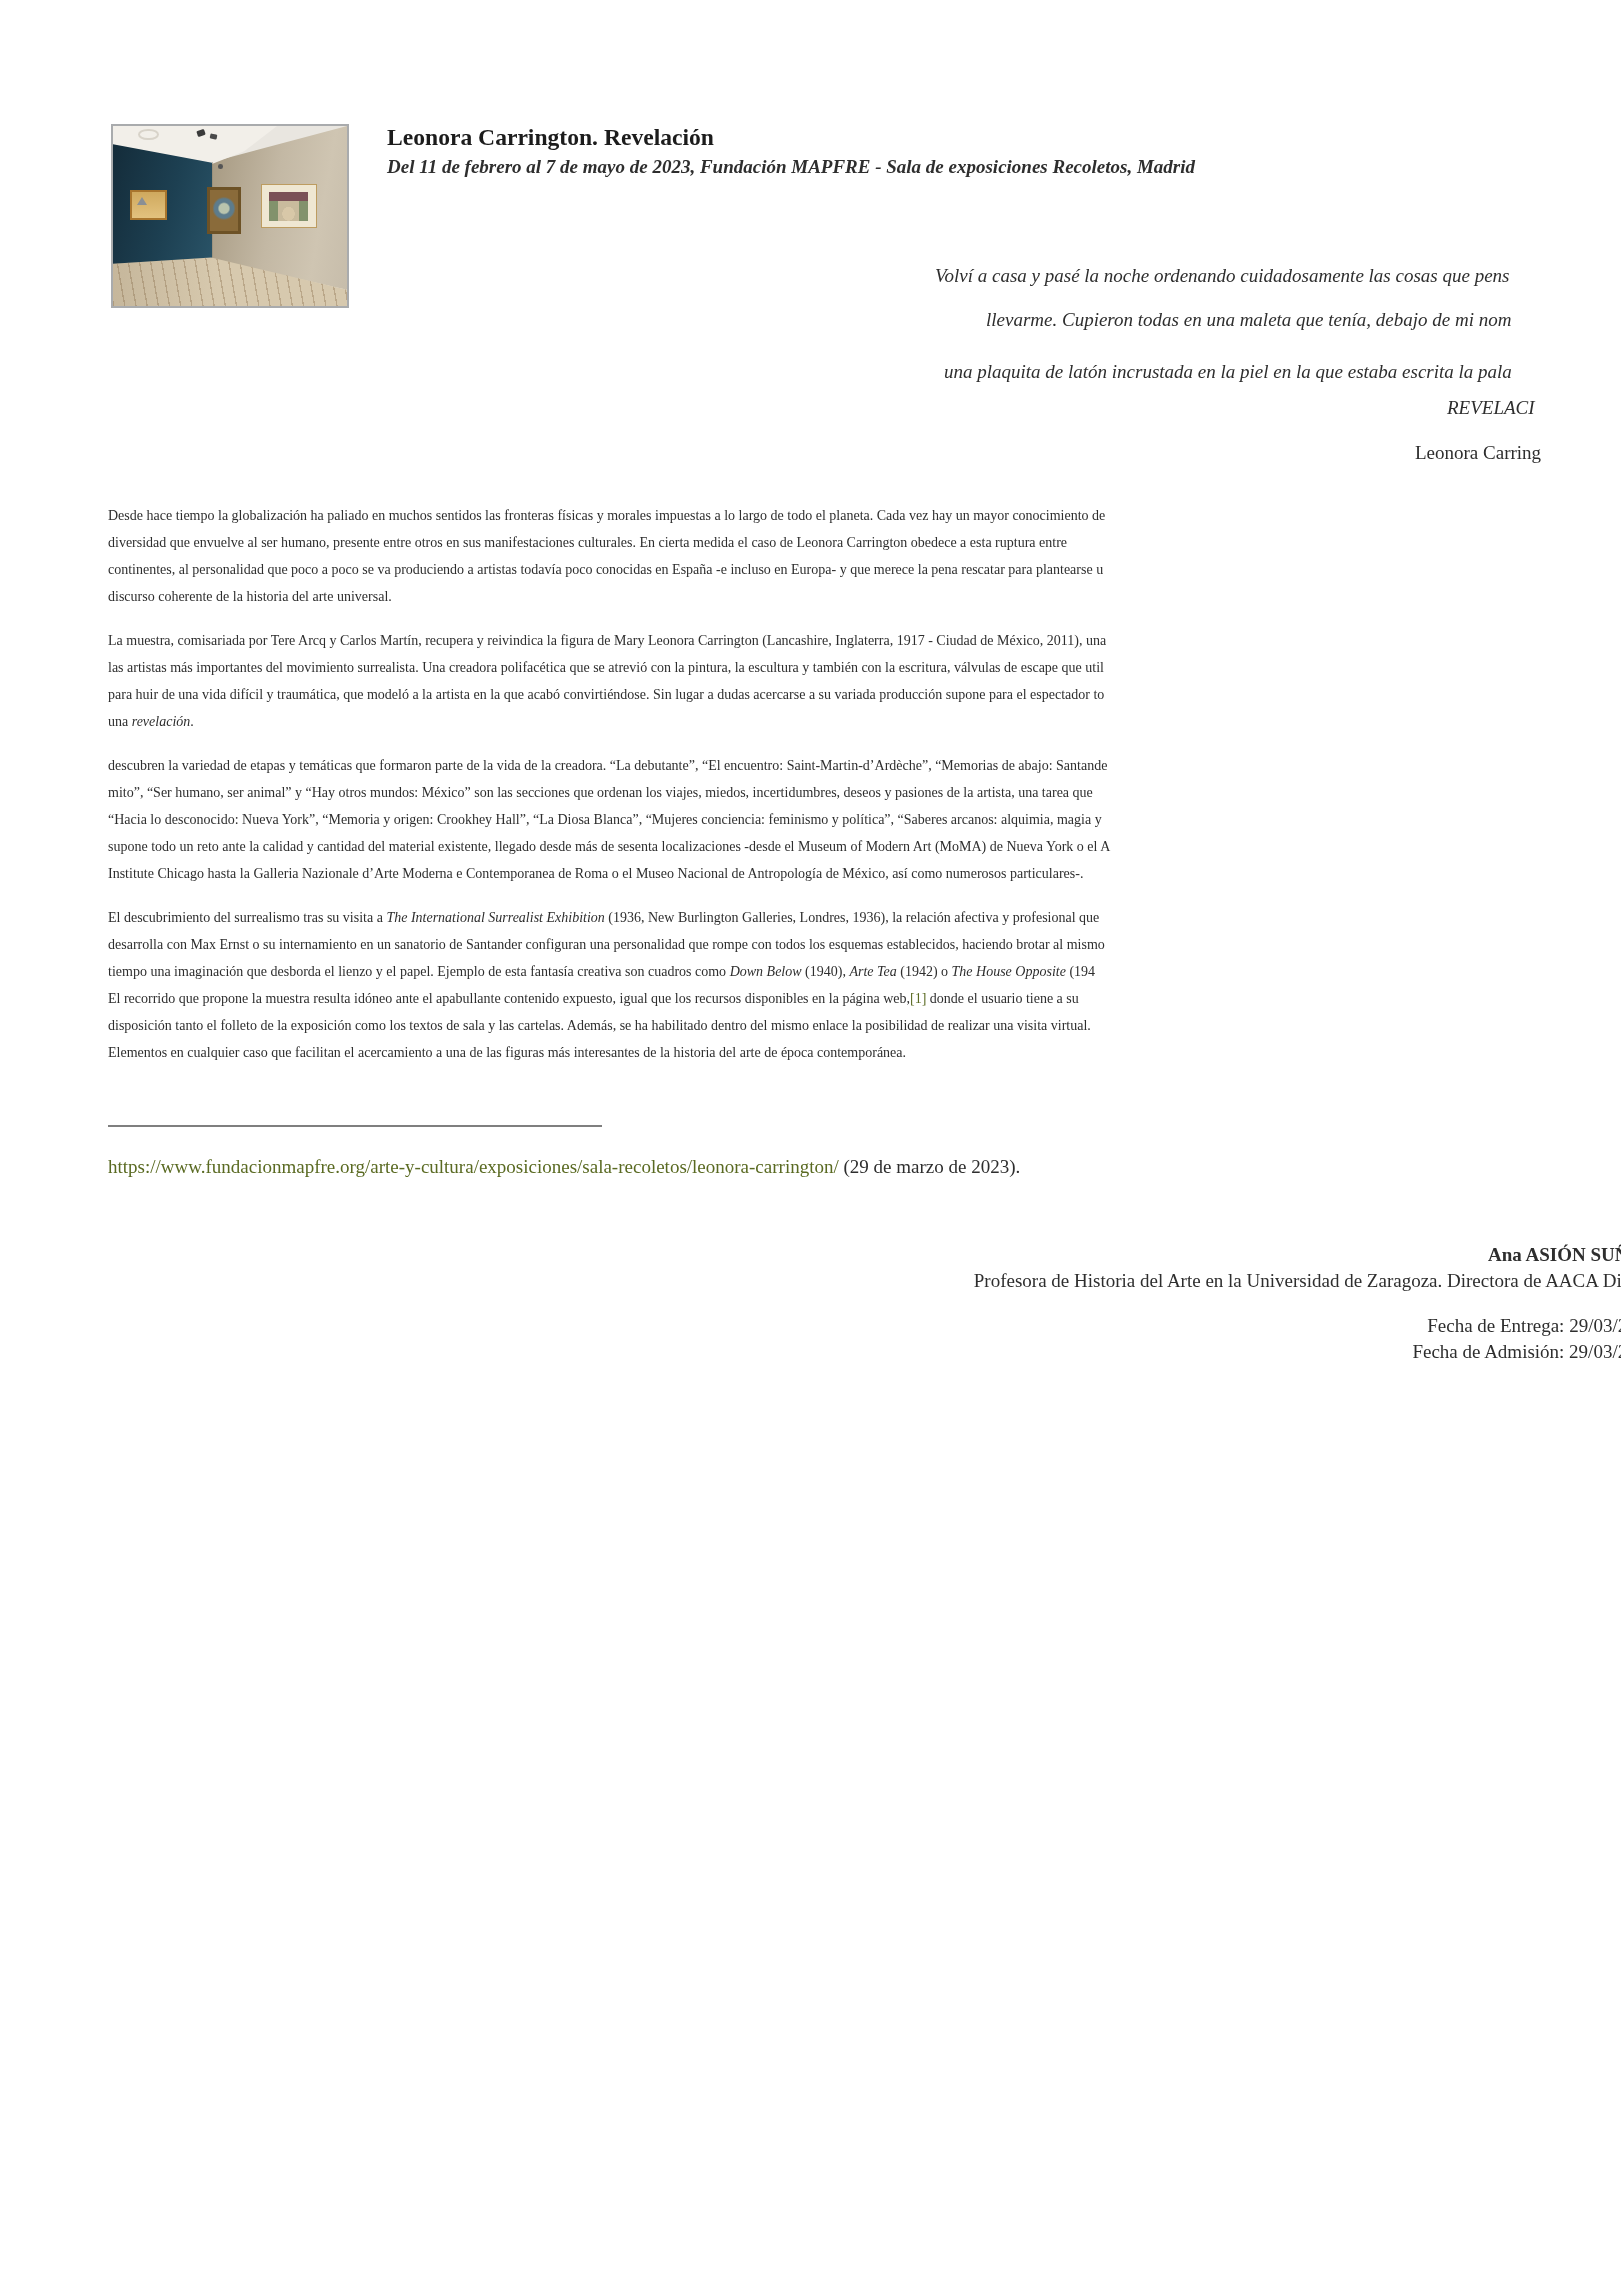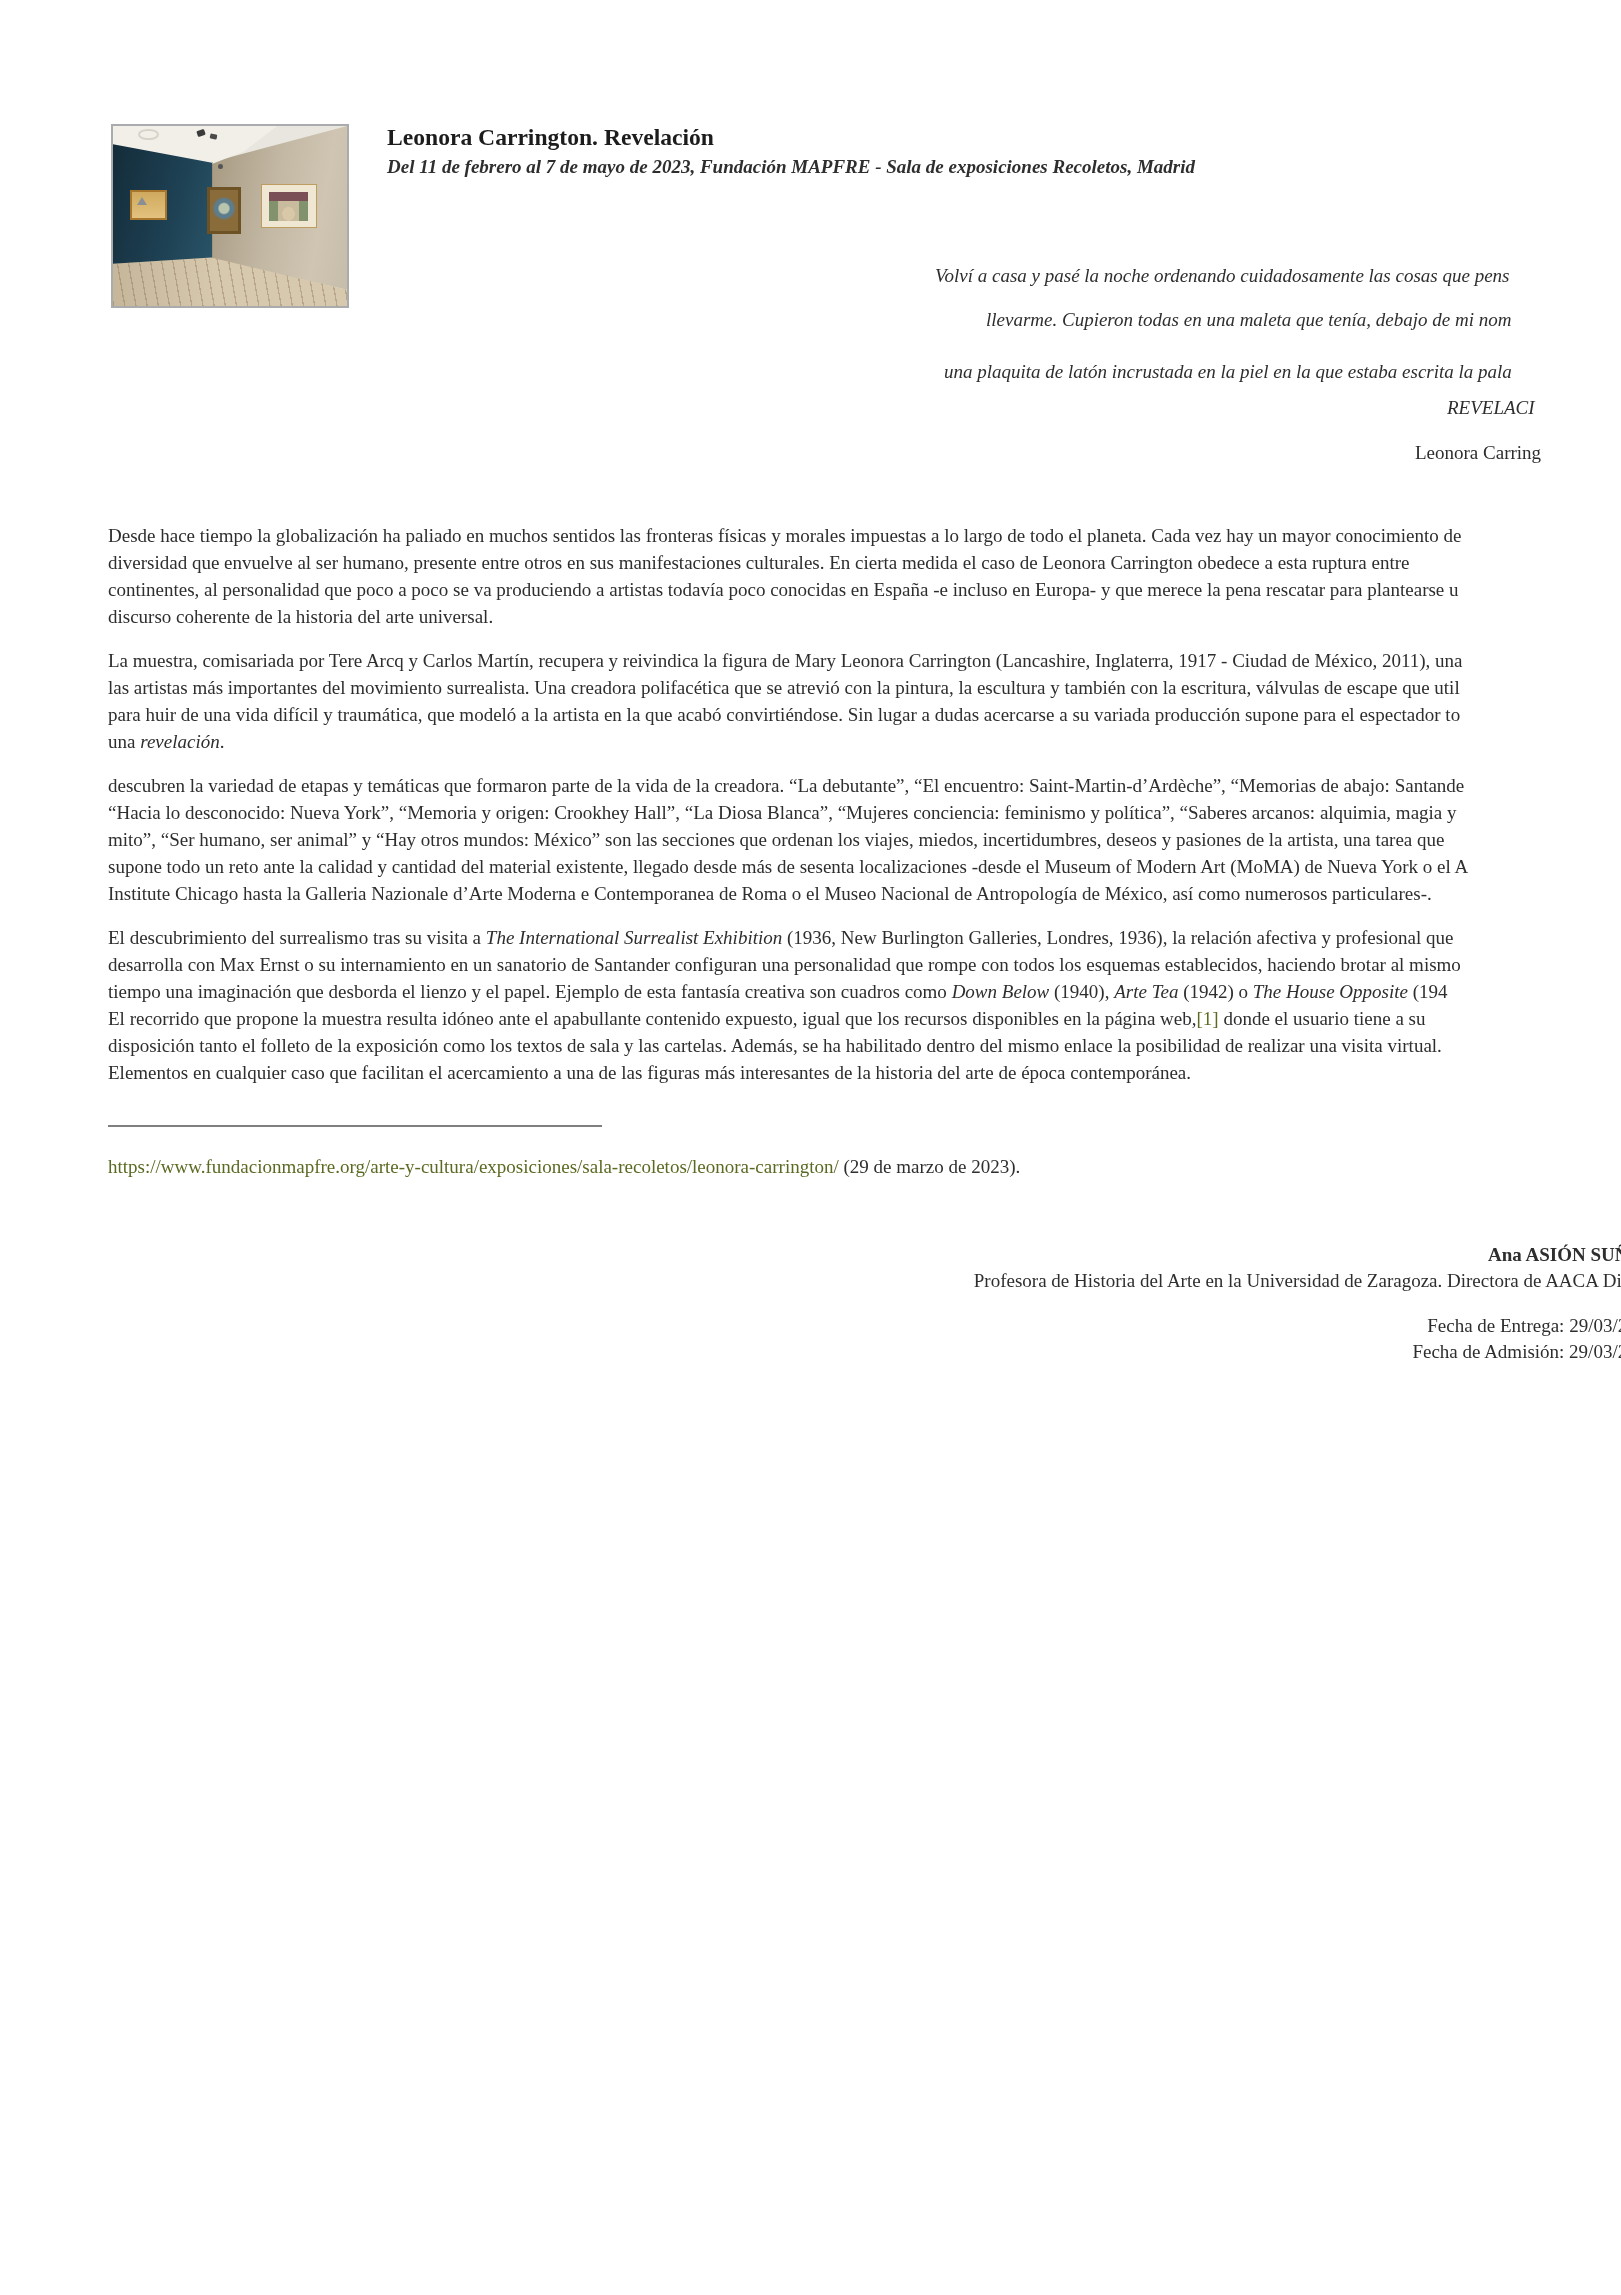--- a/index.html
+++ b/index.html
@@ -50,21 +50,21 @@
   .title{font-size:23.6px;font-weight:bold;color:#1c1c1c;white-space:nowrap;}
   .subtitle{font-size:19px;font-weight:bold;font-style:italic;margin-top:5.2px;white-space:nowrap;}
   
   .quote .line{position:absolute;font-size:19px;font-style:italic;white-space:nowrap;height:27px;line-height:27px;}
   .quote .line:nth-child(1){left:935px;top:262px;text-align:right;}
   .quote .line:nth-child(2){left:986px;top:306px;}
   .quote .line:nth-child(3){left:944px;top:358px;}
   .quote .line:nth-child(4){left:1447px;top:394px;}
   .quote .line:nth-child(5){left:1415px;top:439px;font-style:normal;}
   
-  .article{position:absolute;left:108px;top:522px;font-size:19px;}
+  .article{position:absolute;left:108px;top:502px;font-size:14px;}
   .article .para{margin-bottom:17px;}
   .line{white-space:nowrap;height:27px;line-height:27px;}
   .s-i{font-style:italic;}
   .s-g{color:#5a6a22;}
   
   .divider{position:absolute;left:108px;top:1125px;width:494px;height:2px;background:#7f7f7f;}
   .footnotes{position:absolute;left:108px;top:1153px;font-size:19px;}
   .footnotes .line{margin-bottom:17px;}
   
   .author-line{position:absolute;font-size:19px;white-space:nowrap;}
@@ -116,22 +116,22 @@
       <div class="line"><span>discurso coherente de la historia del arte universal.</span></div>
     </div>
     <div class="para">
       <div class="line"><span>La muestra, comisariada por Tere Arcq y Carlos Martín, recupera y reivindica la figura de Mary Leonora Carrington (Lancashire, Inglaterra, 1917 - Ciudad de México, 2011), una</span></div>
       <div class="line"><span>las artistas más importantes del movimiento surrealista. Una creadora polifacética que se atrevió con la pintura, la escultura y también con la escritura, válvulas de escape que util</span></div>
       <div class="line"><span>para huir de una vida difícil y traumática, que modeló a la artista en la que acabó convirtiéndose. Sin lugar a dudas acercarse a su variada producción supone para el espectador to</span></div>
       <div class="line"><span>una </span><span class="s-i">revelación</span><span>.</span></div>
     </div>
     <div class="para">
       <div class="line"><span>descubren la variedad de etapas y temáticas que formaron parte de la vida de la creadora. “La debutante”, “El encuentro: Saint-Martin-d’Ardèche”, “Memorias de abajo: Santande</span></div>
+      <div class="line"><span>mito”, “Ser humano, ser animal” y “Hay otros mundos: México” son las secciones que ordenan los viajes, miedos, incertidumbres, deseos y pasiones de la artista, una tarea que</span></div>
       <div class="line"><span>“Hacia lo desconocido: Nueva York”, “Memoria y origen: Crookhey Hall”, “La Diosa Blanca”, “Mujeres conciencia: feminismo y política”, “Saberes arcanos: alquimia, magia y</span></div>
-      <div class="line"><span>mito”, “Ser humano, ser animal” y “Hay otros mundos: México” son las secciones que ordenan los viajes, miedos, incertidumbres, deseos y pasiones de la artista, una tarea que</span></div>
       <div class="line"><span>supone todo un reto ante la calidad y cantidad del material existente, llegado desde más de sesenta localizaciones -desde el Museum of Modern Art (MoMA) de Nueva York o el A</span></div>
       <div class="line"><span>Institute Chicago hasta la Galleria Nazionale d’Arte Moderna e Contemporanea de Roma o el Museo Nacional de Antropología de México, así como numerosos particulares-.</span></div>
     </div>
     <div class="para">
       <div class="line"><span>El descubrimiento del surrealismo tras su visita a </span><span class="s-i">The International Surrealist Exhibition</span><span> (1936, New Burlington Galleries, Londres, 1936), la relación afectiva y profesional que</span></div>
       <div class="line"><span>desarrolla con Max Ernst o su internamiento en un sanatorio de Santander configuran una personalidad que rompe con todos los esquemas establecidos, haciendo brotar al mismo</span></div>
       <div class="line"><span>tiempo una imaginación que desborda el lienzo y el papel. Ejemplo de esta fantasía creativa son cuadros como </span><span class="s-i">Down Below</span><span> (1940), </span><span class="s-i">Arte Tea</span><span> (1942) o </span><span class="s-i">The House Opposite</span><span> (194</span></div>
       <div class="line"><span>El recorrido que propone la muestra resulta idóneo ante el apabullante contenido expuesto, igual que los recursos disponibles en la página web,</span><span class="s-g">[1]</span><span> donde el usuario tiene a su</span></div>
       <div class="line"><span>disposición tanto el folleto de la exposición como los textos de sala y las cartelas. Además, se ha habilitado dentro del mismo enlace la posibilidad de realizar una visita virtual.</span></div>
       <div class="line"><span>Elementos en cualquier caso que facilitan el acercamiento a una de las figuras más interesantes de la historia del arte de época contemporánea.</span></div>

